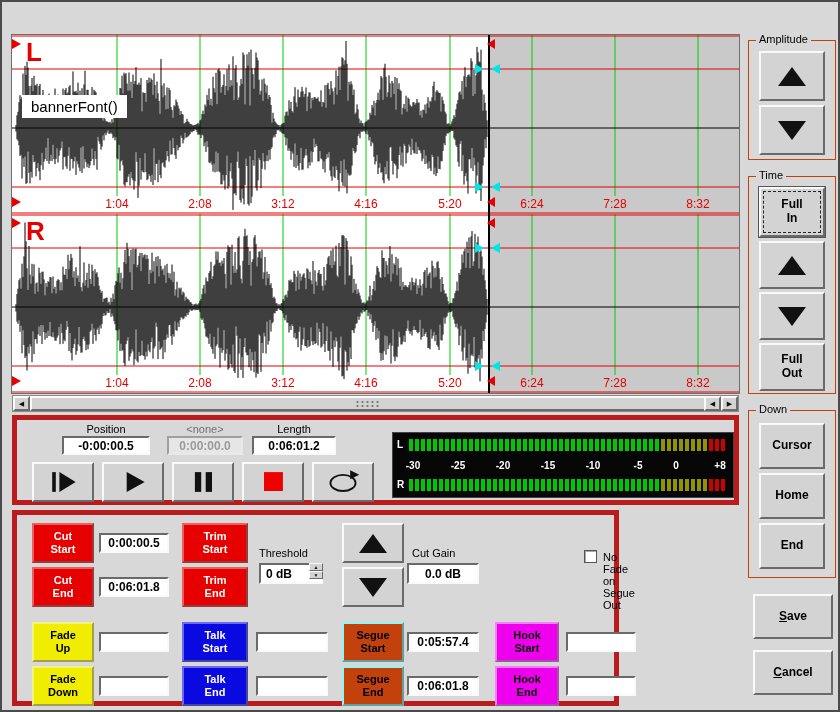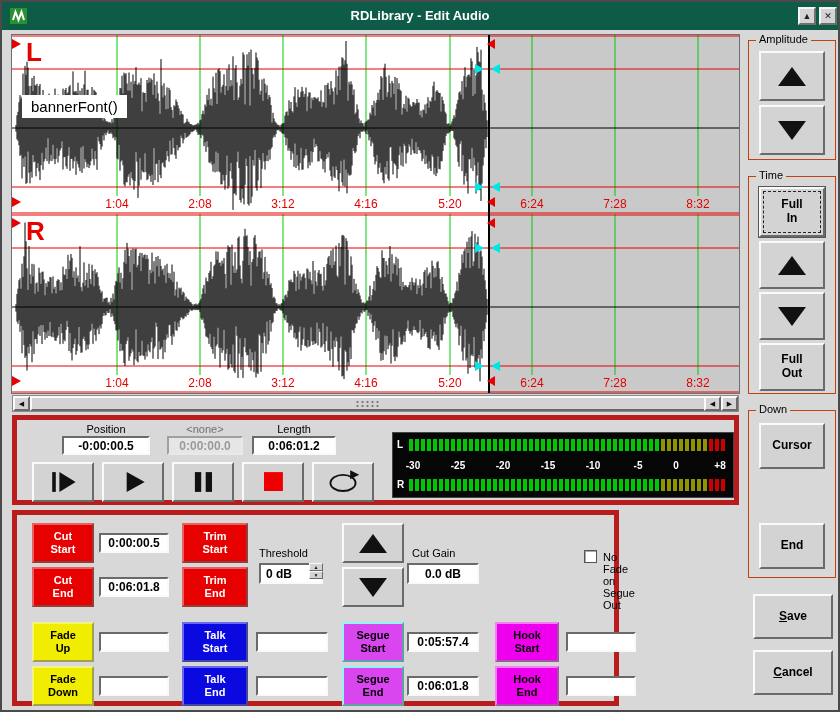--- a/index.html
+++ b/index.html
@@ -23,21 +23,21 @@
   .btn3d.focus { outline:1px dashed #222; outline-offset:-5px; box-shadow:0 0 0 1px #555; }
   .field { background:#fff; border:2px solid; border-color:#6a6a6a #fafafa #fafafa #6a6a6a;
            font-size:12px; font-weight:bold; color:#000; display:flex; align-items:center;
            justify-content:center; position:absolute; overflow:hidden; }
   .field.disabled { background:#e6e6e6; color:#9a9a9a; border-color:#9f9f9f #e9e9e9 #e9e9e9 #9f9f9f; }
   .cbtn { position:absolute; display:flex; align-items:center; justify-content:center;
           font-weight:bold; font-size:11px; line-height:1.2; white-space:pre-line; text-align:center; }
   .cbtn.red    { background:#e60000; color:#fff; border:2px outset #e86060; }
   .cbtn.yellow { background:#f0ed00; color:#000; border:2px outset #f5f380; }
   .cbtn.blue   { background:#0a0ae0; color:#fff; border:2px outset #6a6af0; }
-  .cbtn.cyan   { background:#d946ef; color:#000; border:2px outset #8ff5f5; }
+  .cbtn.cyan   { background:#c2410c; color:#000; border:2px outset #8ff5f5; }
   .cbtn.magenta{ background:#ee00ee; color:#000; border:2px outset #f580f5; }
   .group { position:absolute; border:1px solid #c2410c; }
   .group > .glabel { position:absolute; top:-8px; left:7px; background:#d8d8d8; padding:0 3px;
                      font-size:11px; color:#000; }
   .tri { width:0; height:0; display:block; }
   .tri.up   { border-left:14px solid transparent; border-right:14px solid transparent; border-bottom:19px solid #111; }
   .tri.down { border-left:14px solid transparent; border-right:14px solid transparent; border-top:19px solid #111; }
 
   
   .wavepanel { position:absolute; left:10px; top:33px; width:727px; height:358px; background:#fff;
@@ -84,34 +84,20 @@
   
   .sbtn { left:10px; width:66px; }
   .savebtn { left:751px; width:80px; height:45px; position:absolute; }
   u { text-decoration:underline; }
 </style>
 </head>
 <body>
 
 <div class="window">
 
-  <div class="titlebar">
-    <div class="app-icon">
-      <svg width="15" height="14" viewBox="0 0 15 14">
-          <polyline points="2,11 4.5,3 7.5,11 10.5,3 13,11" fill="none" stroke="#fff" stroke-width="2"></polyline>
-        </svg>
-    </div>
-    <div class="title">RDLibrary - Edit Audio</div>
-    <div class="tb-btn" style="left:796px;">
-      <span>▲</span>
-    </div>
-    <div class="tb-btn" style="left:817px;">
-      <span>✕</span>
-    </div>
-  </div>
 
   <div class="wavepanel">
     <div class="channel" id="chanL" style="top:0;">
       <div class="wave-holder"><svg width="727" height="179" viewBox="0 0 727 179">
             <rect x="0" y="0" width="727" height="179" fill="#ffffff"></rect>
             <rect x="477" y="0" width="250" height="179" fill="#c9c9c9"></rect>
             <line x1="105" y1="0" x2="105" y2="161" stroke="#00cc00" stroke-width="1"></line>
             <line x1="188" y1="0" x2="188" y2="161" stroke="#00cc00" stroke-width="1"></line>
             <line x1="271" y1="0" x2="271" y2="161" stroke="#00cc00" stroke-width="1"></line>
             <line x1="354" y1="0" x2="354" y2="161" stroke="#00cc00" stroke-width="1"></line>
@@ -335,19 +321,20 @@
       <span class="tri up"></span></div>
     <div class="btn3d sbtn" style="top:115px;height:48px;">
       <span class="tri down"></span></div>
     <div class="btn3d sbtn" style="top:166px;height:48px;">Full
 Out</div>
   </div>
 
   <div class="group" style="left:746px;top:408px;width:88px;height:168px;">
     <span class="glabel">Down</span>
     <div class="btn3d sbtn" style="top:12px;height:46px;">Cursor</div>
+    <div class="btn3d sbtn" style="top:62px;height:46px;">Home</div>
     <div class="btn3d sbtn" style="top:112px;height:46px;">End</div>
   </div>
 
   <div class="btn3d savebtn" style="top:592px;"><u>S</u>ave</div>
   <div class="btn3d savebtn" style="top:648px;"><u>C</u>ancel</div>
 
 </div>
 
 </body></html>

